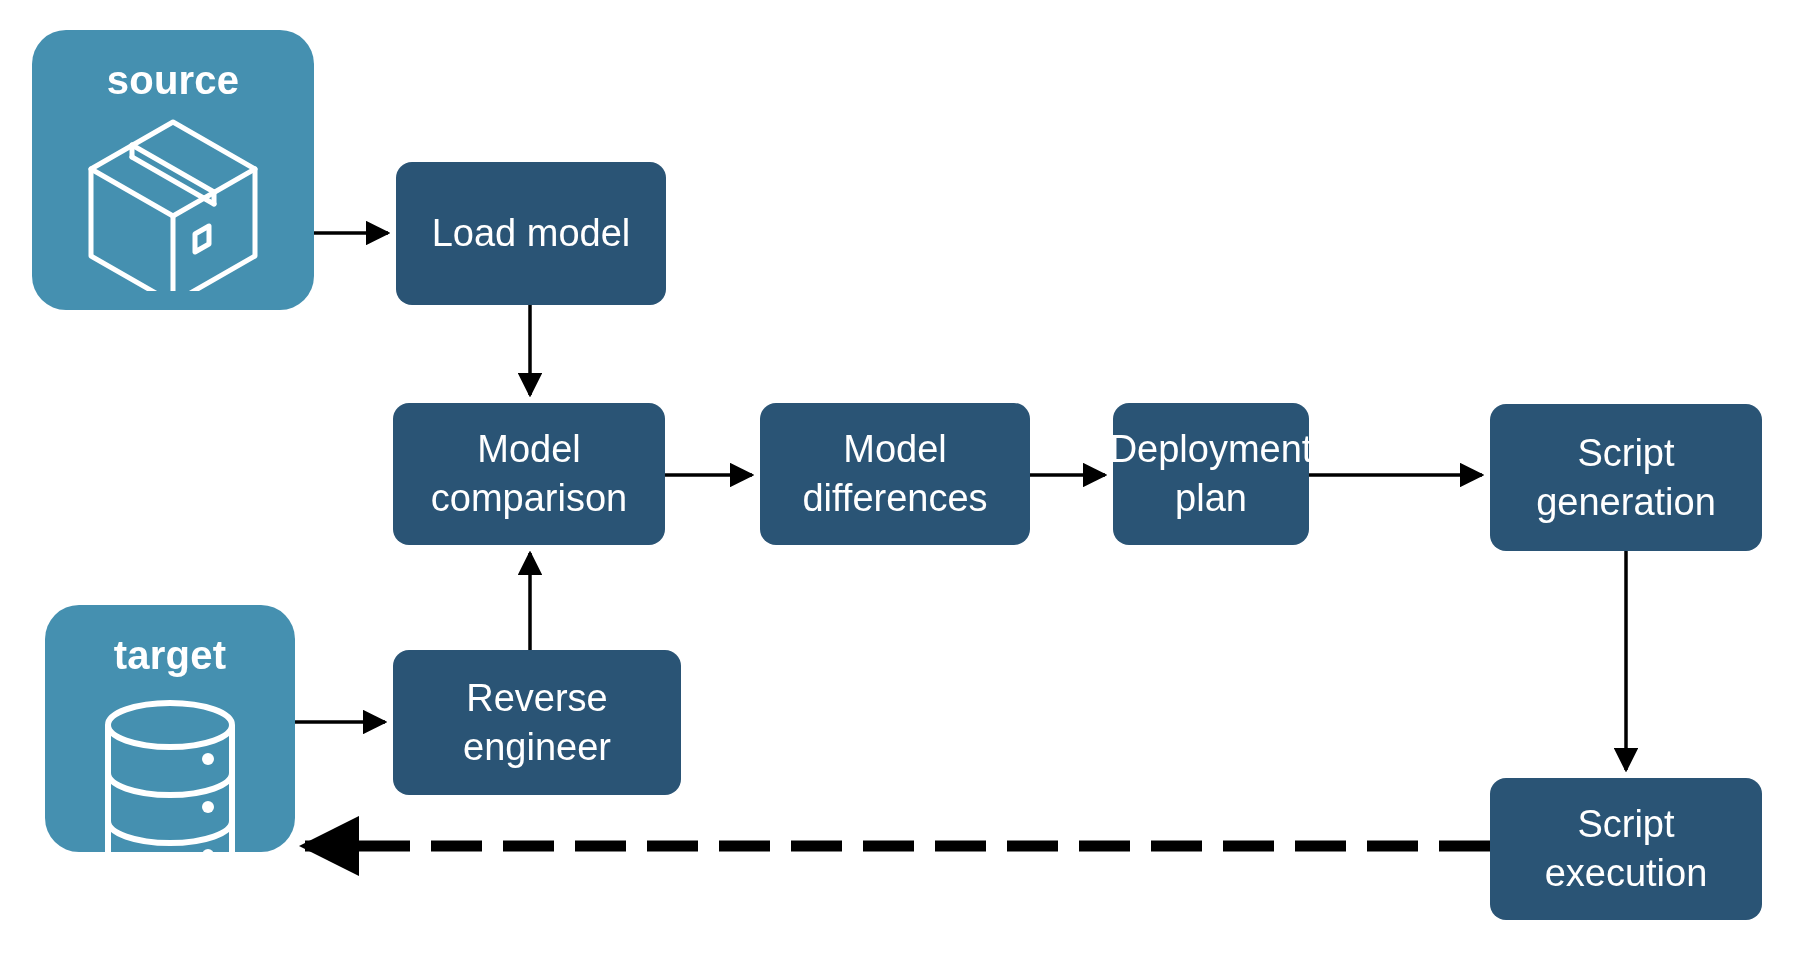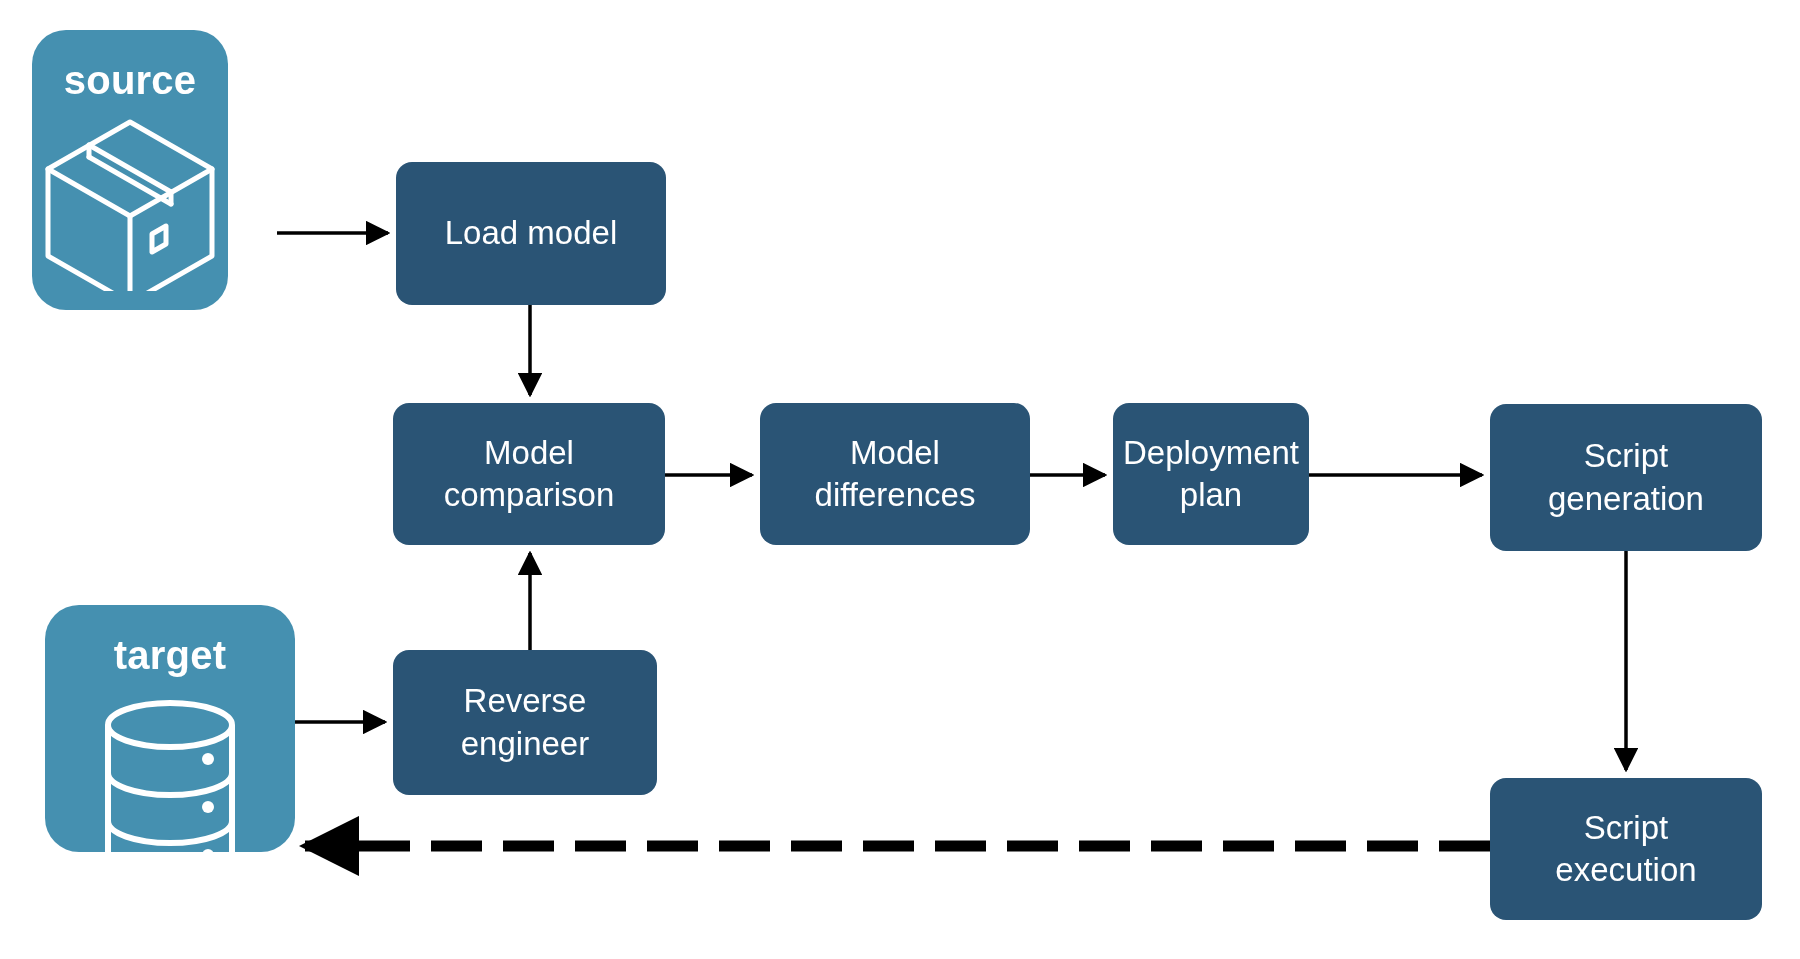--- a/index.html
+++ b/index.html
@@ -47,21 +47,21 @@
   }
   .process-node {
     position: absolute;
     background: #2a5475;
     border-radius: 16px;
     color: #ffffff;
     display: flex;
     align-items: center;
     justify-content: center;
     text-align: center;
-    font-size: 33px;
+    font-size: 38px;
     line-height: 1.28;
     box-sizing: border-box;
     padding: 4px 10px;
   }
   .process-label {
     display: block;
     white-space: pre-line;
   }
 </style>
 </head>
@@ -91,21 +91,21 @@
 
     <path fill="none" stroke="#000000" stroke-width="3.5" marker-end="url(#arrow-solid)" d="M 1626 551 L 1626 770"></path>
 
     <path fill="none" stroke="#000000" stroke-width="3.5" marker-end="url(#arrow-solid)" d="M 295 722 L 385 722"></path>
 
     <path fill="none" stroke="#000000" stroke-width="3.5" marker-end="url(#arrow-solid)" d="M 530 650 L 530 553"></path>
 
     <path fill="none" stroke="#000000" stroke-width="11" stroke-dasharray="51 21" marker-end="url(#arrow-dashed)" d="M 1490 846 L 305 846"></path>
   </svg>
 
-  <div class="endpoint-node" style="left:32px; top:30px; width:196px; height:280px;text-align:center;">
+  <div class="endpoint-node" style="left:32px; top:30px; width:282px; height:280px;text-align:center;">
     <div class="endpoint-title">source</div>
     <div class="endpoint-icon">
       <svg width="180" height="175" viewBox="0 0 180 175" xmlns="http://www.w3.org/2000/svg">
         <g fill="none" stroke="#ffffff" stroke-width="5" stroke-linejoin="round" stroke-linecap="round">
           <path d="M 90 6 L 172 53 L 172 140 L 90 187 L 8 140 L 8 53 Z"></path>
           <path d="M 8 53 L 90 100 L 172 53"></path>
           <path d="M 90 100 L 90 187"></path>
           <path d="M 49 29 L 131 76"></path>
           <path d="M 131 76 L 131 88"></path>
           <path d="M 49 29 L 49 41"></path>
@@ -152,21 +152,21 @@
   <div class="process-node" style="left:1113px; top:403px; width:196px; height:142px;text-align:center;">
     <span class="process-label">Deployment
 plan</span>
   </div>
 
   <div class="process-node" style="left:1490px; top:404px; width:272px; height:147px;">
     <span class="process-label">Script
 generation</span>
   </div>
 
-  <div class="process-node" style="left:393px; top:650px; width:264px; height:145px;">
+  <div class="process-node" style="left:393px; top:650px; width:288px; height:145px;">
     <span class="process-label">Reverse
 engineer</span>
   </div>
 
   <div class="process-node" style="left:1490px; top:778px; width:272px; height:142px;">
     <span class="process-label">Script
 execution</span>
   </div>
 
 </div>

